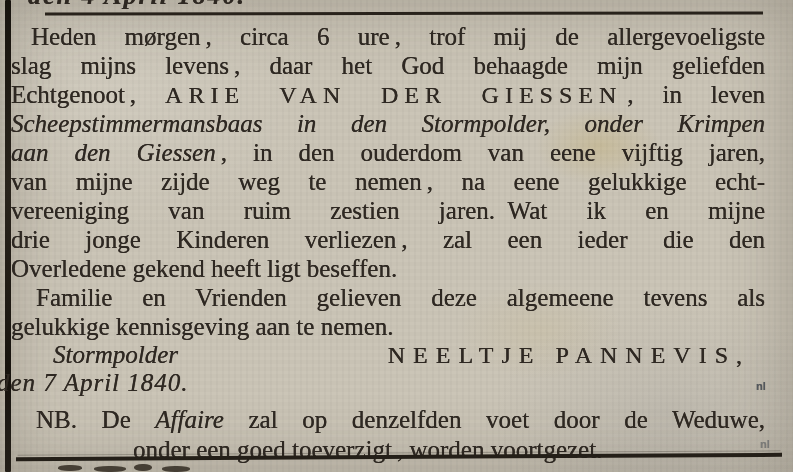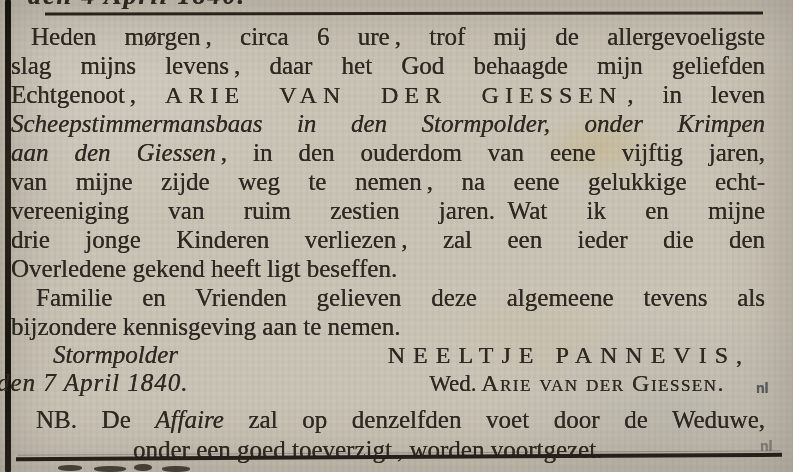--- a/index.html
+++ b/index.html
@@ -60,21 +60,21 @@
   .sig-row .place { font-style:italic; padding-left:42px; }
   .sig-row .name { font-size:24px; letter-spacing:8px; padding-right:15px; }
   .sig-row .date { font-style:italic; margin-left:-14px; letter-spacing:1px; }
   .sig-row .widow { padding-right:40px; font-size:23px; }
   .widow .sc { font-variant:small-caps; letter-spacing:1.5px; font-size:24px; }
 
   .nb-line2 { text-align:center; text-align-last:center; padding-left:122px; height:29px; }
 
   .smudge { position:absolute; background:#322b22; border-radius:45%; opacity:0.85; }
   .wm {
-    position:absolute; font-family:"Liberation Sans",sans-serif; font-size:14px;
+    position:absolute; font-family:"Liberation Sans",sans-serif; font-size:11px;
     color:rgba(108,127,147,0.45); font-weight:bold;
   }
 </style>
 </head>
 <body>
 
 <div class="sheet ink">
 
   <div class="left-rule"></div>
 
@@ -88,29 +88,28 @@
     <div class="line">slag mijns levens , daar het God behaagde mijn geliefden</div>
     <div class="line"><span>Echtgenoot , </span><span class="caps-name">ARIE VAN DER GIESSEN</span><span> , in leven</span></div>
     <div class="line it">Scheepstimmermansbaas in den Stormpolder, onder Krimpen</div>
     <div class="line"><span class="it">aan den Giessen</span><span> , in den ouderdom van eene vijftig jaren,</span></div>
     <div class="line">van mijne zijde weg te nemen , na eene gelukkige echt-</div>
     <div class="line">vereeniging van ruim zestien jaren. Wat ik en mijne</div>
     <div class="line">drie jonge Kinderen verliezen , zal een ieder die den</div>
     <div class="line noj">Overledene gekend heeft ligt beseffen.</div>
 
     <div class="line ind2">Familie en Vrienden gelieven deze algemeene tevens als</div>
-    <div class="line noj">bijzondere kennisgeving aan te nemen.</div>
+    <div class="line noj">gelukkige kennisgeving aan te nemen.</div>
 
     <div class="sig-row">
       <span class="place">Stormpolder</span>
       <span class="name">NEELTJE PANNEVIS,</span>
     </div>
     <div class="sig-row">
       <span class="date">den 7 April 1840.</span>
-      <span class="widow"><span>Wed. </span><span class="sc">Arie van der Giessen.</span></span>
     </div>
 
     <div class="line ind2" style="margin-top:8px"><span>NB. De </span><span class="it">Affaire</span><span> zal op denzelfden voet door de Weduwe,</span></div>
     <div class="line noj nb-line2" style="margin-top:1px">onder een goed toeverzigt , worden voortgezet.</div>
 
   </div>
 
   <div class="bottom-rule"></div>
 
   <div class="smudge" style="left:58px; top:465px; width:24px; height:6px;"></div>

